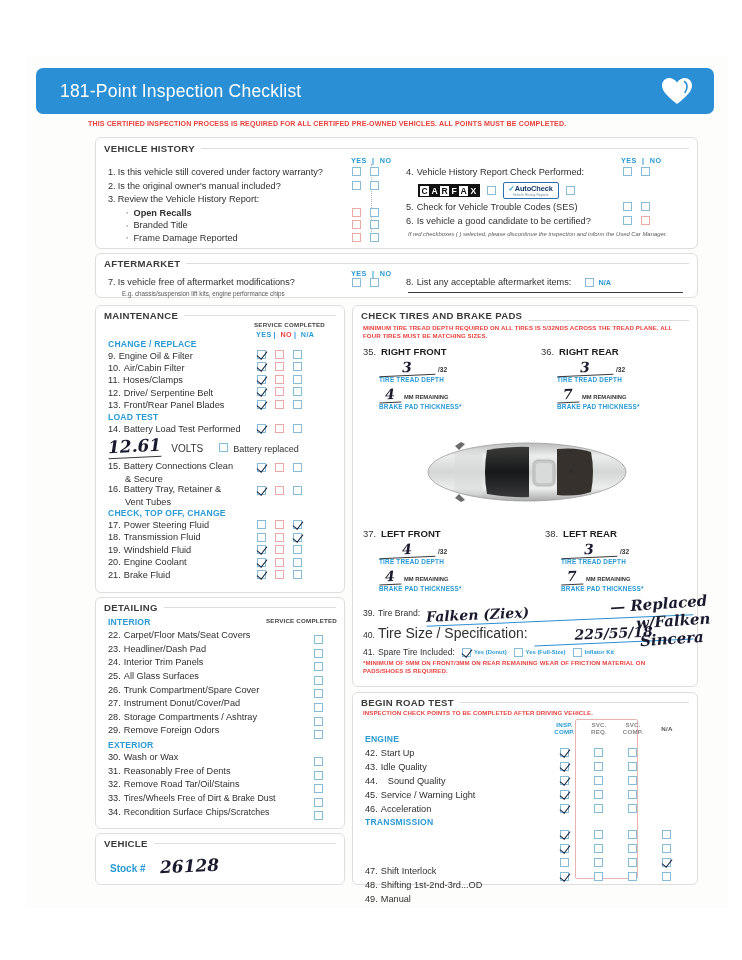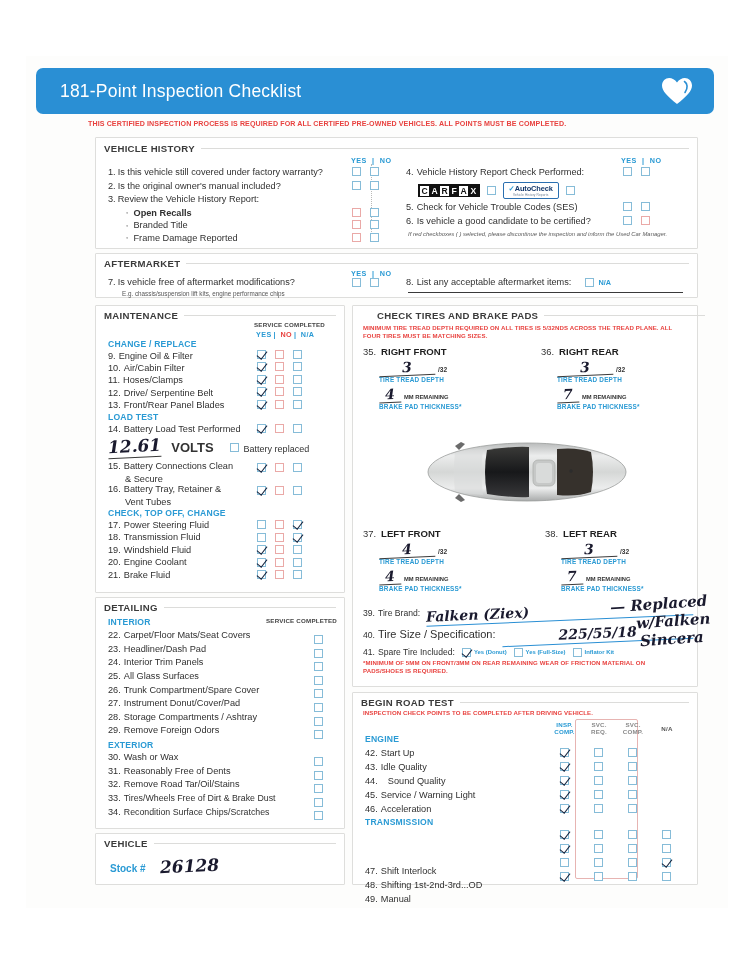--- a/index.html
+++ b/index.html
@@ -50,21 +50,21 @@
     position: absolute; left: 88px; top: 120px;
     font-size: 7.1px; font-weight: bold; color: #e8423f;
     letter-spacing: .1px; white-space: nowrap;
   }
 
   
   .box {
     position: absolute;
     background: #ffffff;
     border: 1px solid #dededc;
-    border-radius: 1px;
+    border-radius: 6px;
   }
   .sec-title {
     font-size: 9.6px; font-weight: bold; color: #3b3b3b;
     letter-spacing: .3px;
   }
   .sec-title-wrap { display:flex; align-items:center; gap:6px; }
   .sec-rule { flex:1; height:1px; background:#dcdcda; }
 
   .cat { font-size: 8.6px; font-weight: bold; color: #2a9ad4; letter-spacing:.2px; }
   .item { font-size: 9.2px; color: #303030; line-height: 13.2px; white-space: nowrap; }
@@ -359,21 +359,21 @@
       <span class="item" style="margin-left:3px;">Battery Load Test Performed</span>
     </div>
     <div class="cbrow" style="position:absolute; left:161px; top:118px;">
       <span class="cb chk chk-ink"></span>
       <span class="cb red"></span>
       <span class="cb"></span>
     </div>
 
     <div style="position:absolute; left:12px; top:130px; display:flex; align-items:baseline;">
       <span class="hand hand-big ul" style="display:inline-block; min-width:52px; padding-bottom:1px;">12.61</span>
-      <span style="font-size:13px; font-weight:bold; color:#333; margin-left:10px;">VOLTS</span>
+      <span style="font-size:10px; font-weight:normal; color:#333; margin-left:10px;">VOLTS</span>
       <span class="cb" style="margin-left:16px;"></span>
       <span style="font-size:9px; color:#333; margin-left:5px;">Battery replaced</span>
     </div>
 
     <div style="position:absolute; left:12px; top:155px;">
       <div class="row" style="height:11.6px;">
           <span class="item">15.</span>
           <span class="item" style="margin-left:3px;">Battery Connections Clean</span>
         </div>
       <div class="item" style="height:11.6px; padding-left:17px;">&amp; Secure</div>
@@ -538,21 +538,21 @@
       <span class="sec-title">VEHICLE</span>
       <span class="sec-rule"></span>
     </div>
     <div style="position:absolute; left:14px; top:22px; display:flex; align-items:baseline;">
       <span style="font-size:10px; font-weight:bold; color:#2a9ad4;">Stock #</span>
       <span class="hand hand-big" style="margin-left:14px;">26128</span>
     </div>
   </div>
 
   <div class="box" style="left:352px; top:305px; width:346px; height:382px;">
-    <div class="sec-title-wrap" style="position:absolute; left:24px; top:4px; width:328px;">
+    <div class="sec-title-wrap" style="position:absolute; left:8px; top:4px; width:328px;align-items:flex-end;">
       <span class="sec-title">CHECK TIRES AND BRAKE PADS</span>
       <span class="sec-rule"></span>
     </div>
     <div class="redtiny" style="position:absolute; left:10px; top:18px; width:322px;">MINIMUM TIRE TREAD DEPTH REQUIRED ON ALL TIRES IS 5/32NDS ACROSS THE  TREAD PLANE. ALL FOUR TIRES MUST BE MATCHING SIZES.</div>
 
     <div style="position:absolute; left:10px; top:40px; width:150px;">
       <div class="row">
         <span style="font-size:9.4px; color:#303030;">35.</span>
         <span style="font-size:9.6px; font-weight:bold; color:#1f1f1f; margin-left:5px;">RIGHT FRONT</span>
       </div>
@@ -649,21 +649,21 @@
     </div>
 
     <div style="position:absolute; left:10px; top:297px; width:330px;">
       <div class="row" style="align-items:baseline;">
         <span style="font-size:8.6px; color:#303030;">39.</span>
         <span style="font-size:8.6px; color:#303030; margin-left:3px;">Tire Brand:</span>
         <span class="hand hand-md ul-blue" style="flex:1; margin-left:6px; padding-bottom:1px;">Falken (Ziex)</span>
       </div>
       <div class="row" style="align-items:baseline; margin-top:4px;">
         <span style="font-size:8.6px; color:#303030;">40.</span>
-        <span style="font-size:11px; color:#303030; margin-left:3px;">Tire Size / Specification:</span>
+        <span style="font-size:14px; color:#303030; margin-left:3px;">Tire Size / Specification:</span>
         <span class="hand hand-md ul-blue" style="flex:1; margin-left:6px; padding-bottom:1px; text-align:center;">225/55/18</span>
       </div>
       <div class="row" style="align-items:center; margin-top:4px;">
         <span style="font-size:8.6px; color:#303030;">41.</span>
         <span style="font-size:8.6px; color:#303030; margin-left:3px;">Spare Tire Included:</span>
         <span class="cb chk chk-ink" style="margin-left:7px;"></span>
         <span style="font-size:5.9px; font-weight:bold; color:#2a9ad4; margin-left:3px;">Yes (Donut)</span>
         <span class="cb" style="margin-left:7px;"></span>
         <span style="font-size:5.9px; font-weight:bold; color:#2a9ad4; margin-left:3px;">Yes (Full-Size)</span>
         <span class="cb" style="margin-left:7px;"></span>

